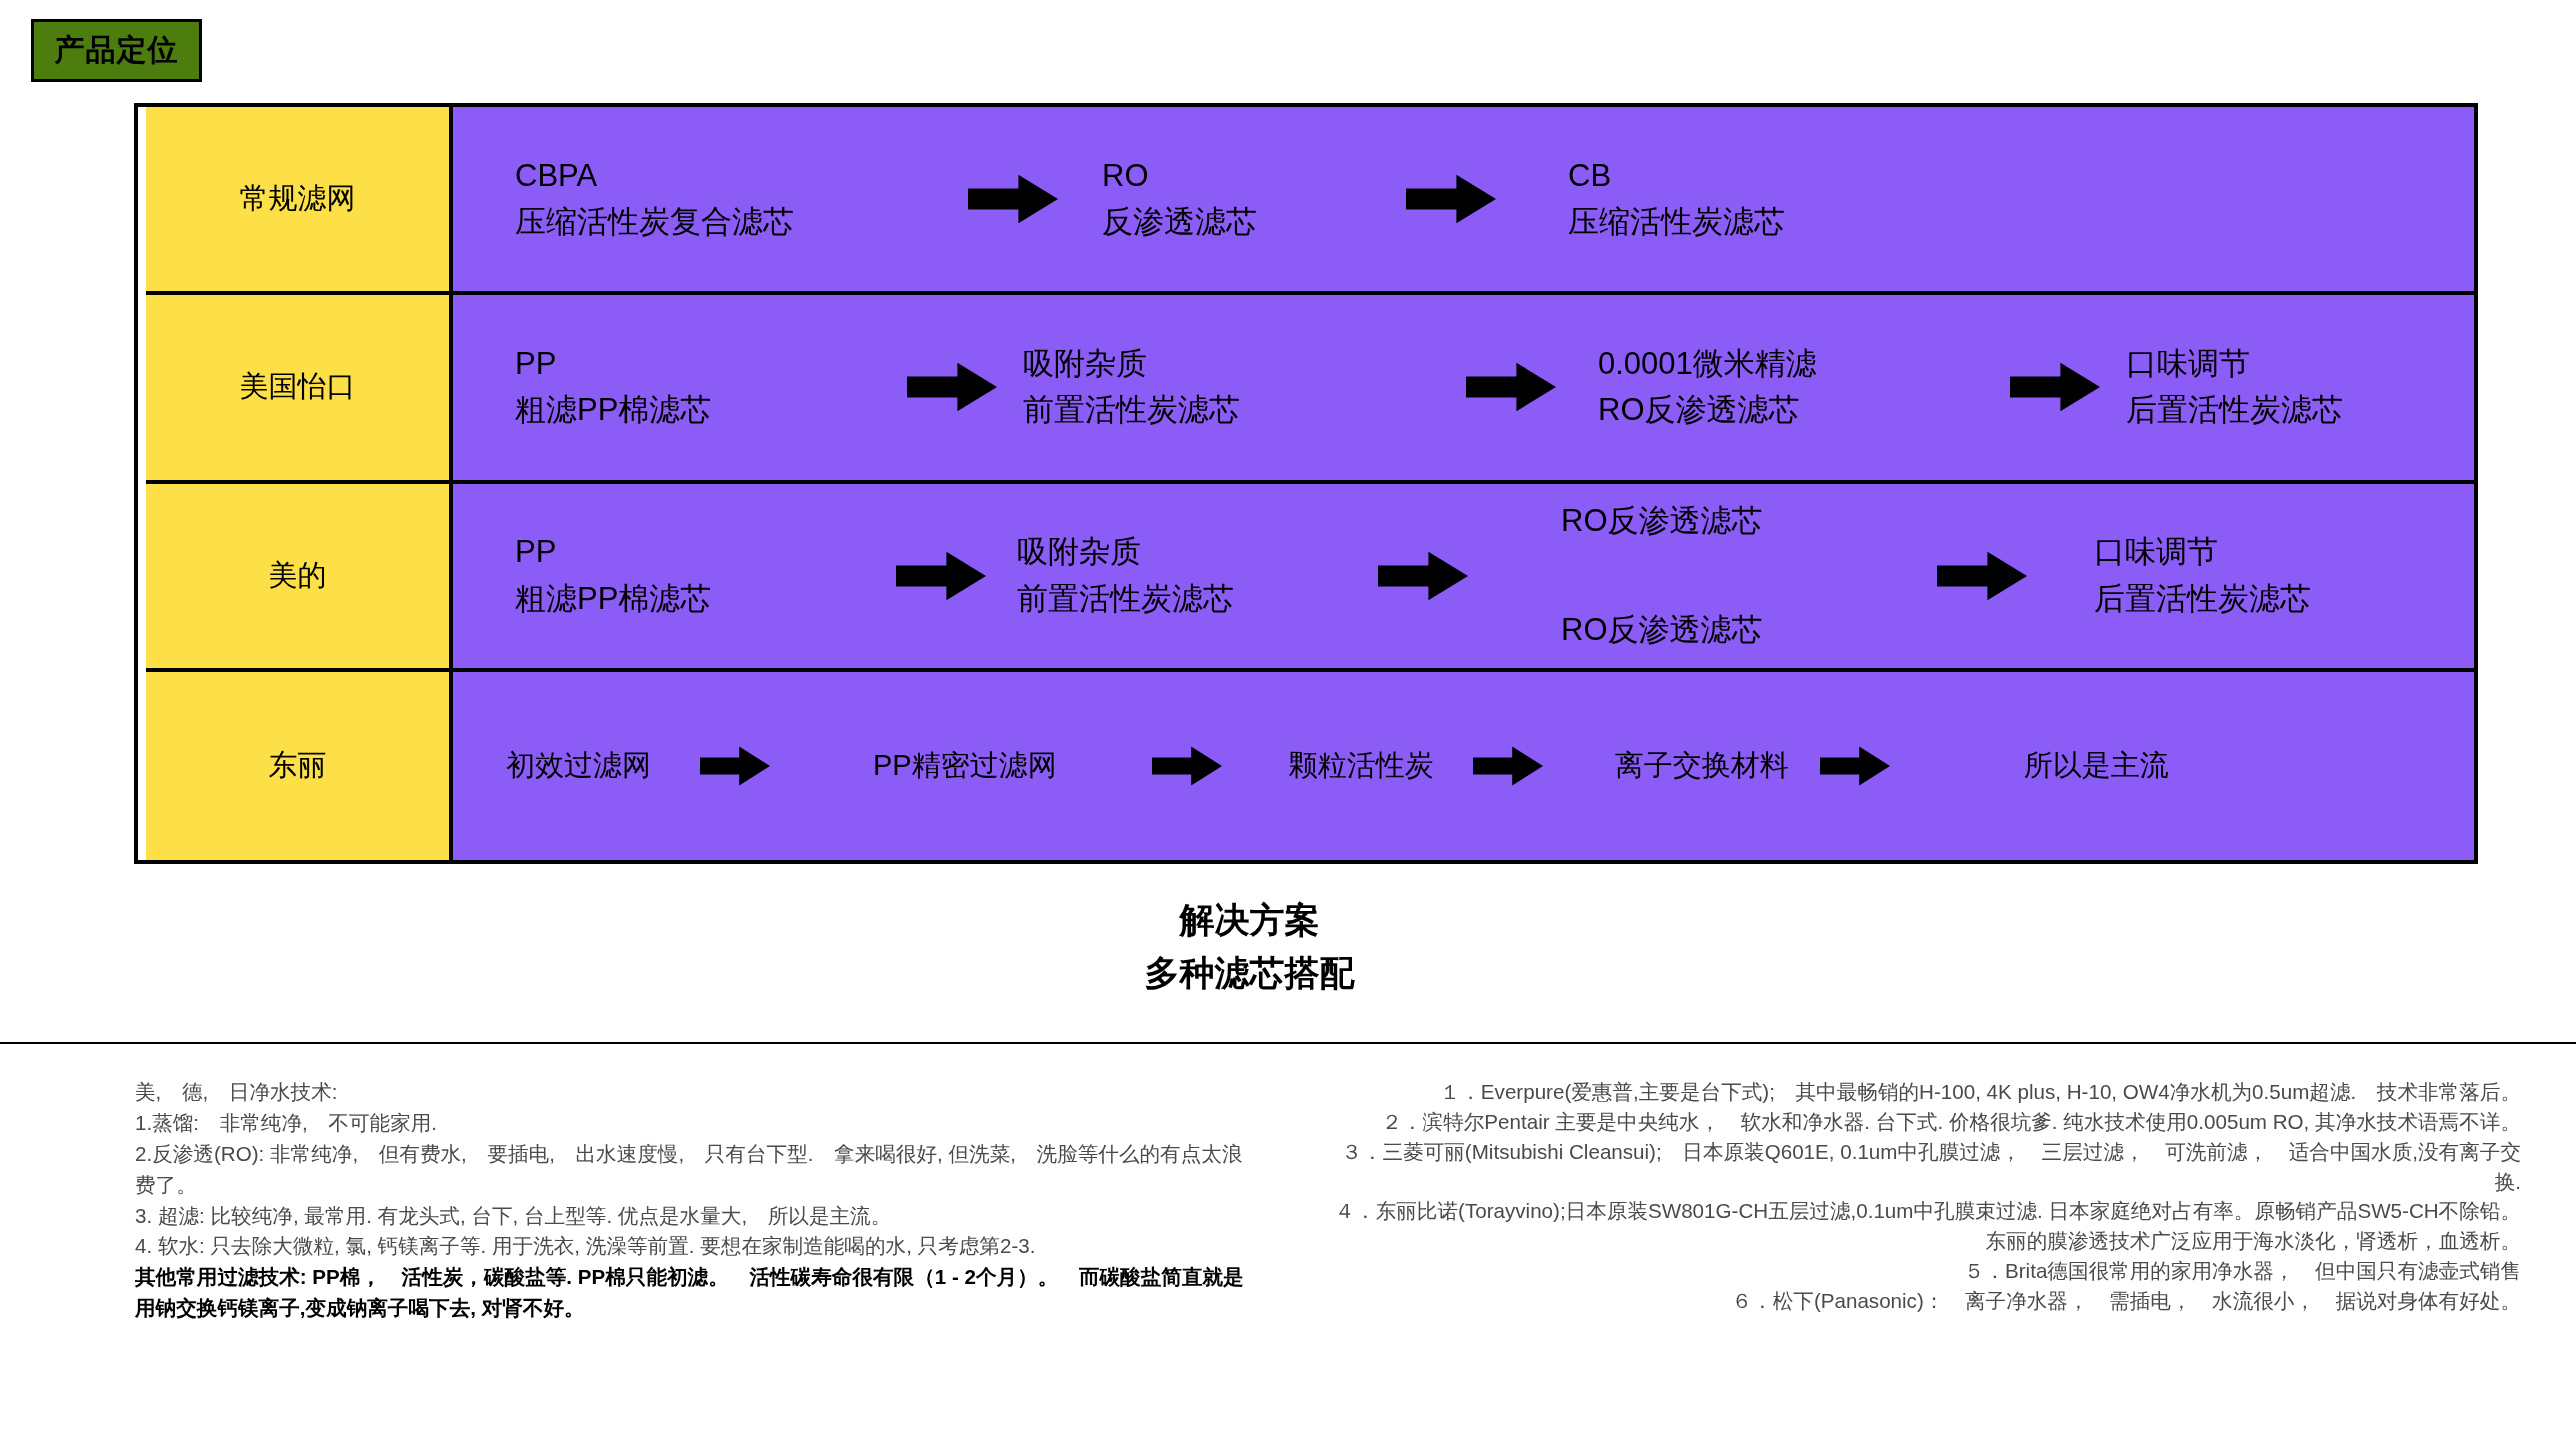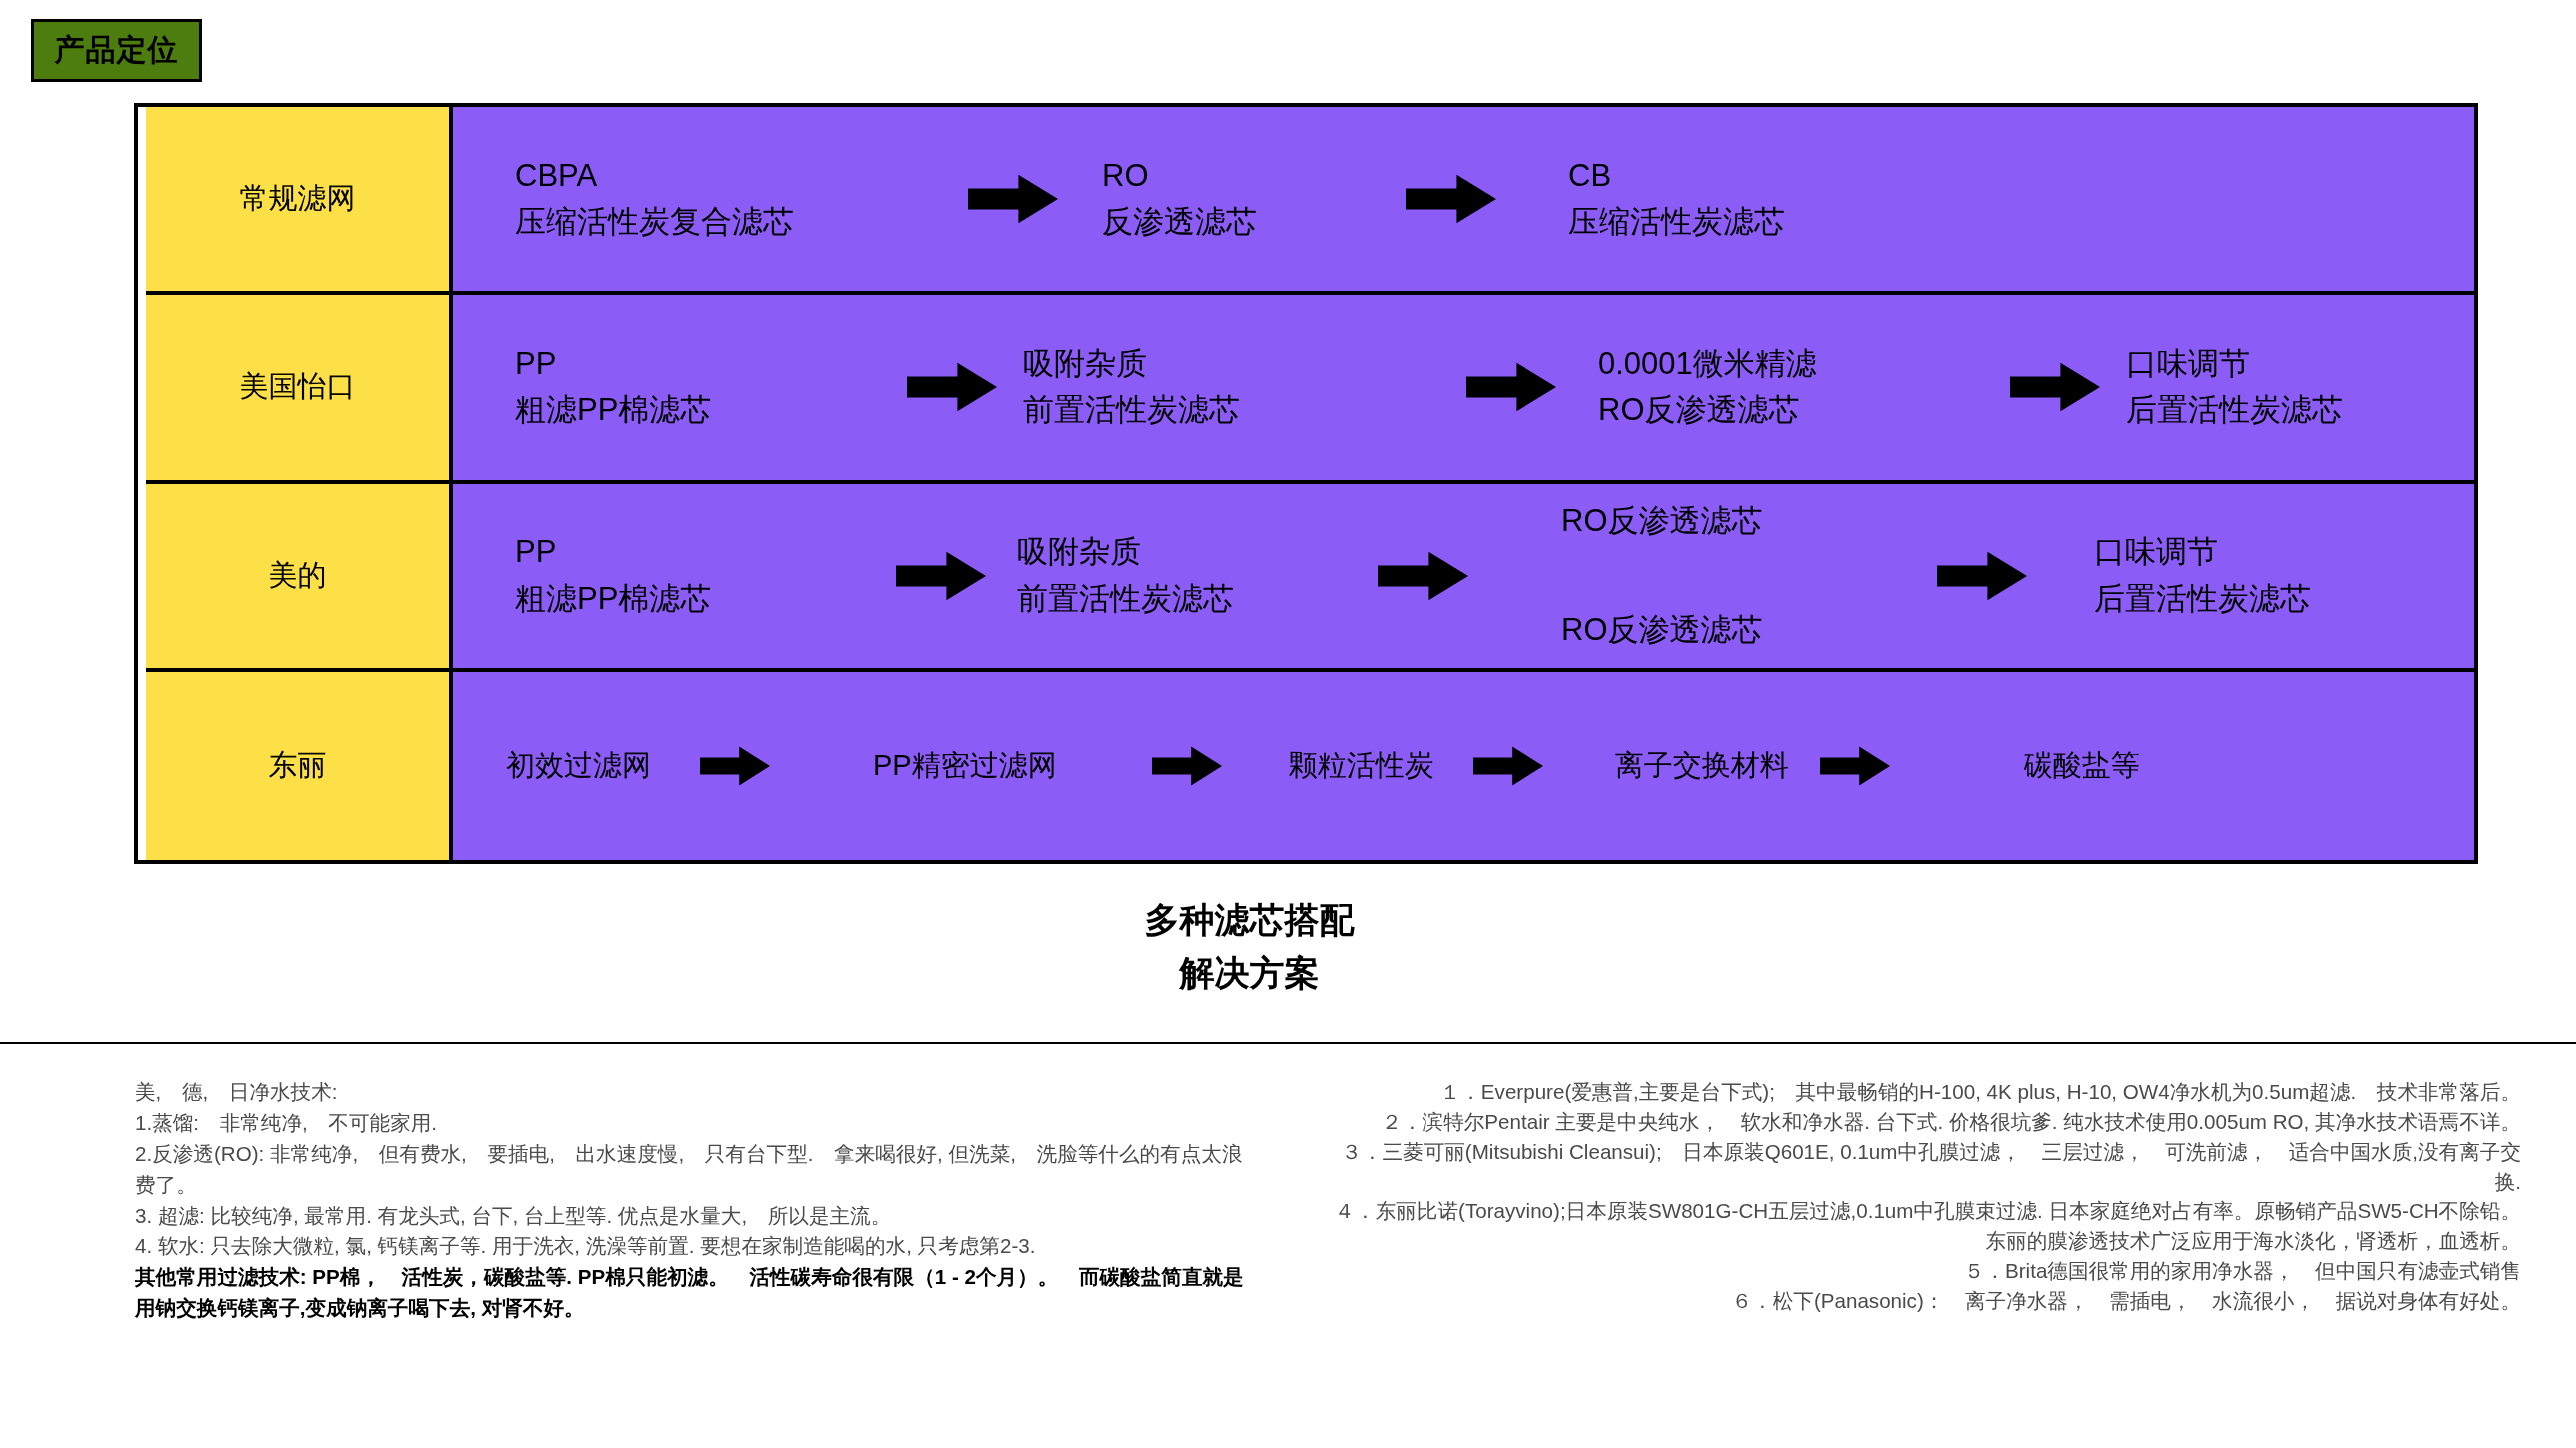--- a/index.html
+++ b/index.html
@@ -191,29 +191,29 @@
       <svg class="arrow a3" viewBox="0 0 100 60" preserveAspectRatio="none">
           <path d="M0 18 H56 V2 L100 30 L56 58 V42 H0 Z"></path>
         </svg>
       <div class="stage s4">
         <span class="l1">离子交换材料</span>
       </div>
       <svg class="arrow a4" viewBox="0 0 100 60" preserveAspectRatio="none">
           <path d="M0 18 H56 V2 L100 30 L56 58 V42 H0 Z"></path>
         </svg>
       <div class="stage s5">
-        <span class="l1">碳酸盐等</span>
+        <span class="l1">所以是主流</span>
       </div>
     </div>
 
   </div>
 
   <div class="caption">
+    <div>解决方案</div>
     <div>多种滤芯搭配</div>
-    <div>解决方案</div>
   </div>
 
   <div class="divider"></div>
 
   <div class="notes-left">
     <p>美,　德,　日净水技术:</p>
     <p>1.蒸馏:　非常纯净,　不可能家用.</p>
     <p>2.反渗透(RO): 非常纯净,　但有费水,　要插电,　出水速度慢,　只有台下型.　拿来喝很好, 但洗菜,　洗脸等什么的有点太浪费了。</p>
     <p>3. 超滤: 比较纯净, 最常用. 有龙头式, 台下, 台上型等. 优点是水量大,　所以是主流。</p>
     <p>4. 软水: 只去除大微粒, 氯, 钙镁离子等. 用于洗衣, 洗澡等前置. 要想在家制造能喝的水, 只考虑第2-3.</p>

